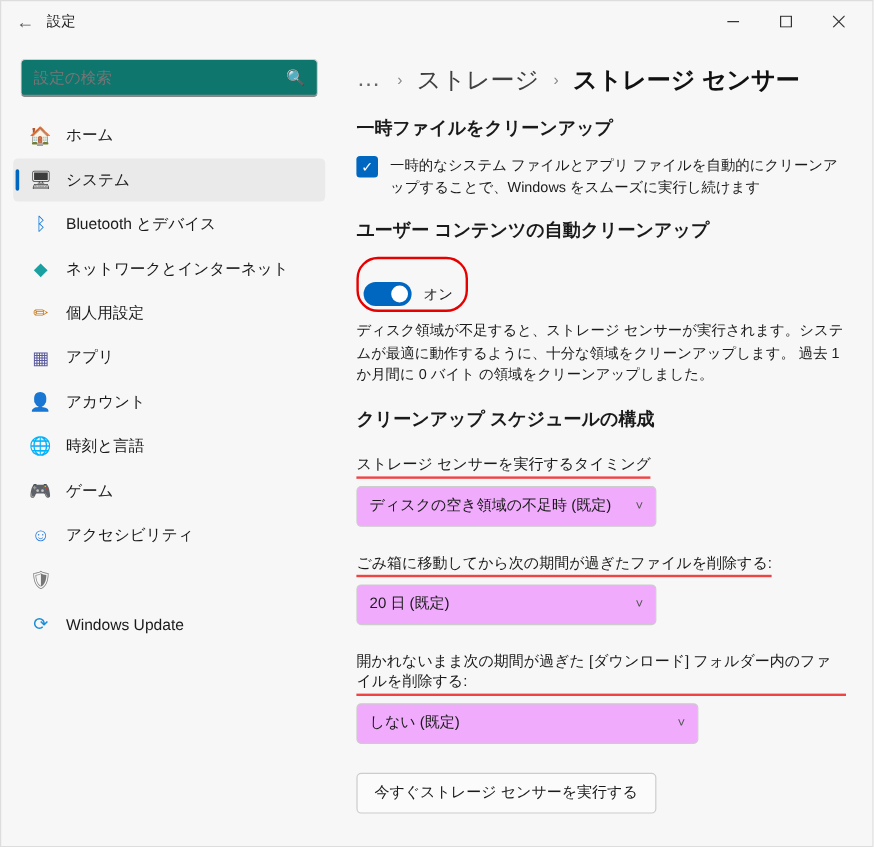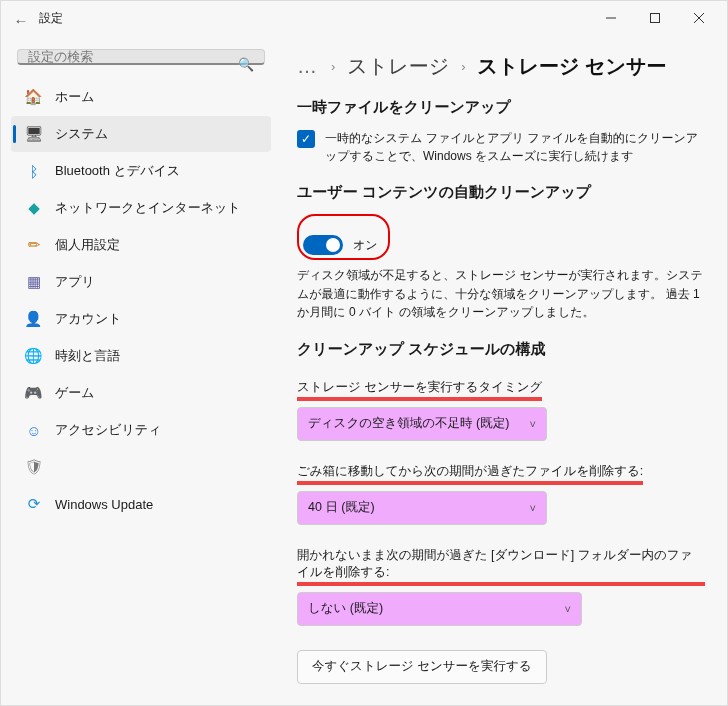--- a/index.html
+++ b/index.html
@@ -12,21 +12,21 @@
   .winbtn { width: 44px; height: 30px; display: flex; align-items: center; justify-content: center; font-size: 12px; color: #333;}
   .winbtn svg { display:block;}
   .body { display: flex; flex: 1; overflow: hidden; }
   .sidebar { width: 280px; padding: 8px 10px 16px 10px; display: flex; flex-direction: column; }
   .profile { display: flex; align-items: center; padding: 6px 8px 12px 8px; gap: 10px; }
   .avatar { width: 52px; height: 52px; border-radius: 50%; background: radial-gradient(circle at 40% 35%, #ff2e4d 0%, #d1002a 45%, #0a0a0a 70%); position: relative; overflow: hidden; }
   .avatar::after{ content:""; position:absolute; top:28px; left:24px; width:4px; height:18px; background:#1b6b1b; border-radius:2px;}
   .profile-name { font-size: 13px; font-weight: 600; margin-bottom: 2px; }
   .profile-sub { width: 130px; height: 10px; background: #ddd; filter: blur(3px); border-radius:2px;}
   .search { position: relative; margin: 6px 6px 10px 6px; }
-  .search input { width: 100%; height: 16px; padding: 0 30px 0 10px; border: 1px solid #d0d0d0; border-bottom:2px solid #888; border-radius: 4px; background: #e5e5e5; font-size: 13px; outline: none;}
+  .search input { width: 100%; height: 32px; padding: 0 30px 0 10px; border: 1px solid #d0d0d0; border-bottom:2px solid #888; border-radius: 4px; background: #0f766e; font-size: 13px; outline: none;}
   .search .icon { position: absolute; right: 10px; top: 8px; color: #555; font-size: 13px; }
   .navlist { display: flex; flex-direction: column; gap: 1px; margin-top: 4px; }
   .navitem { display: flex; align-items: center; gap: 12px; height: 36px; padding: 0 10px 0 14px; border-radius: 4px; font-size: 13px; position: relative;}
   .navitem.selected { background: #eaeaea; }
   .navitem.selected::before { content:""; position:absolute; left:2px; top:9px; bottom:9px; width:3px; background:#0067c0; border-radius:2px;}
   .navicon { width: 18px; height: 18px; display: flex; align-items: center; justify-content: center; font-size: 15px; }
   .content { flex: 1; padding: 18px 22px 20px 16px; overflow-y: auto; }
   .breadcrumb { display: flex; align-items: center; gap: 12px; font-size: 20px; color: #767676; margin-bottom: 18px; flex-wrap: nowrap;}
   .breadcrumb .dots { color:#666; letter-spacing:2px;}
   .breadcrumb .sep { color: #888; font-size: 13px; }
@@ -35,21 +35,21 @@
   h2.section { font-size: 15px; font-weight: 600; margin: 4px 0 12px 0; }
   .row-check { display: flex; align-items: flex-start; gap: 10px; margin-bottom: 18px; }
   .chk { width: 18px; height: 18px; border-radius: 3px; background: #0067c0; color: #fff; display: flex; align-items: center; justify-content: center; font-size: 12px; flex-shrink:0; margin-top:1px;}
   .row-check .desc { font-size: 12px; line-height: 1.5; }
   .toggle { width: 40px; height: 20px; border-radius: 10px; background: #0067c0; position: relative; }
   .toggle::after { content:""; position:absolute; right:3px; top:3px; width:14px; height:14px; background:#fff; border-radius:50%;}
   .toggle-label { font-size: 12px; }
   .circ-red { border: 2px solid #e60000; border-radius: 18px; padding: 19px 10px 3px 4px; display:inline-flex; align-items:center; gap:10px;}
   .para { font-size: 12px; line-height: 1.55; margin: 6px 0 18px 0; }
   .field-label { font-size: 12.5px; margin: 8px 0 6px 0; display:inline-block;}
-  .underline-red { border-bottom: 4px solid #ef4444; padding-bottom: 1px; }
+  .underline-red { border-bottom: 2px solid #ef4444; padding-bottom: 1px; }
   .select { width: 250px; height: 34px; border: 1px solid #ccc; border-radius: 4px; background: #f0abfc; display: flex; align-items: center; justify-content: space-between; padding: 0 10px; font-size: 12.5px; margin-bottom: 14px;}
   .select.wide{ width:285px;}
   .chev { font-size: 11px; color: #555;}
   .run-btn { display:inline-flex; align-items:center; height: 34px; padding: 0 14px; border: 1px solid #ccc; border-radius: 4px; background: #fbfbfb; font-size: 12.5px; margin-top: 10px;}
   
   .i-home{color:#2a7de1;} .i-sys{color:#3c3c3c;} .i-bt{color:#1177d6;} .i-net{color:#1aa0a0;}
   .i-pers{color:#c97b1e;} .i-app{color:#5b5b9e;} .i-acc{color:#2e8a57;} .i-time{color:#d08a2a;}
   .i-game{color:#666;} .i-acce{color:#2a7de1;} .i-priv{color:#777;} .i-upd{color:#1e8ed6;}
 </style>
 </head>
@@ -162,21 +162,21 @@
       <h2 class="section">クリーンアップ スケジュールの構成</h2>
 
       <div><span class="field-label underline-red">ストレージ センサーを実行するタイミング</span></div>
       <div class="select">
         <span>ディスクの空き領域の不足時 (既定)</span>
         <span class="chev">˅</span>
       </div>
 
       <div><span class="field-label underline-red">ごみ箱に移動してから次の期間が過ぎたファイルを削除する:</span></div>
       <div class="select">
-        <span>40 日 (既定)</span>
+        <span>20 日 (既定)</span>
         <span class="chev">˅</span>
       </div>
 
       <div><span class="field-label underline-red">開かれないまま次の期間が過ぎた [ダウンロード] フォルダー内のファイルを削除する:</span></div>
       <div class="select wide">
         <span>しない (既定)</span>
         <span class="chev">˅</span>
       </div>
 
       <div class="run-btn">

